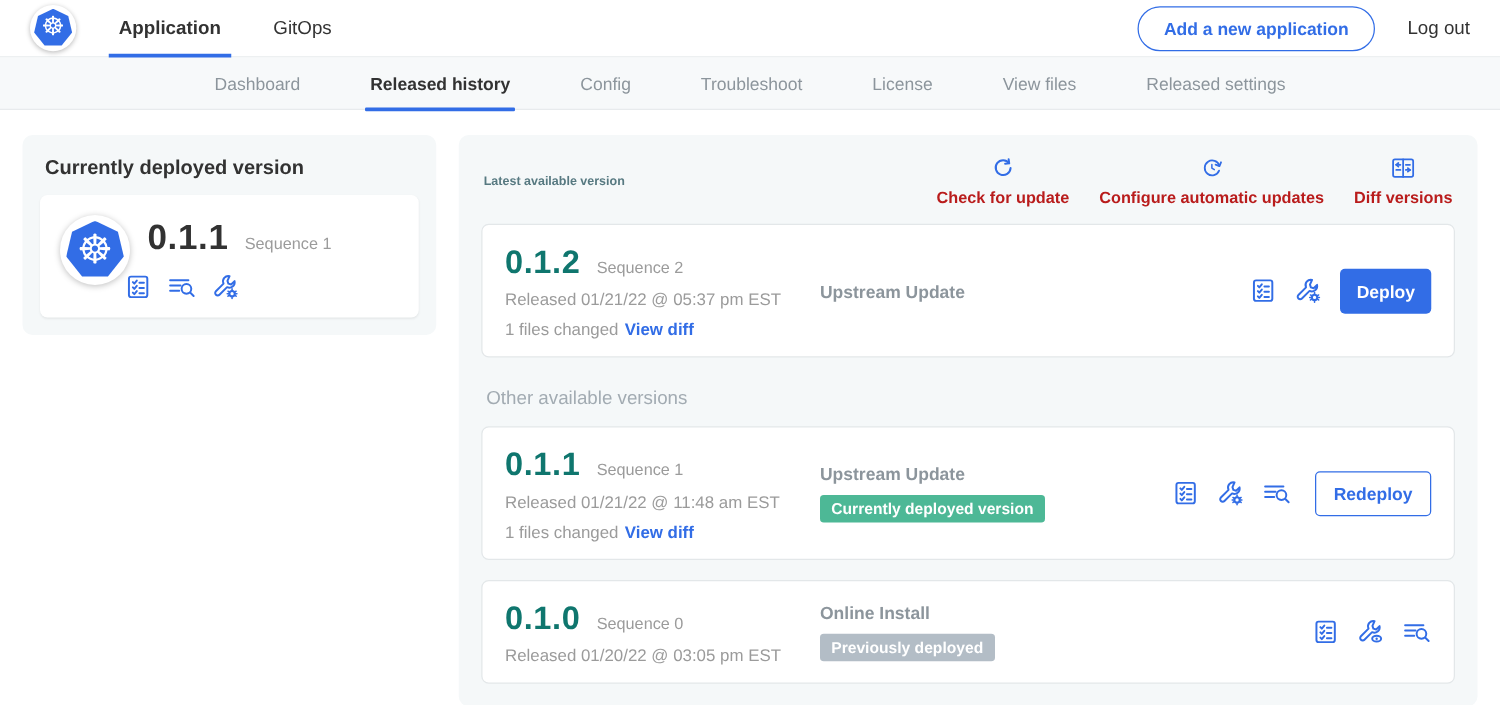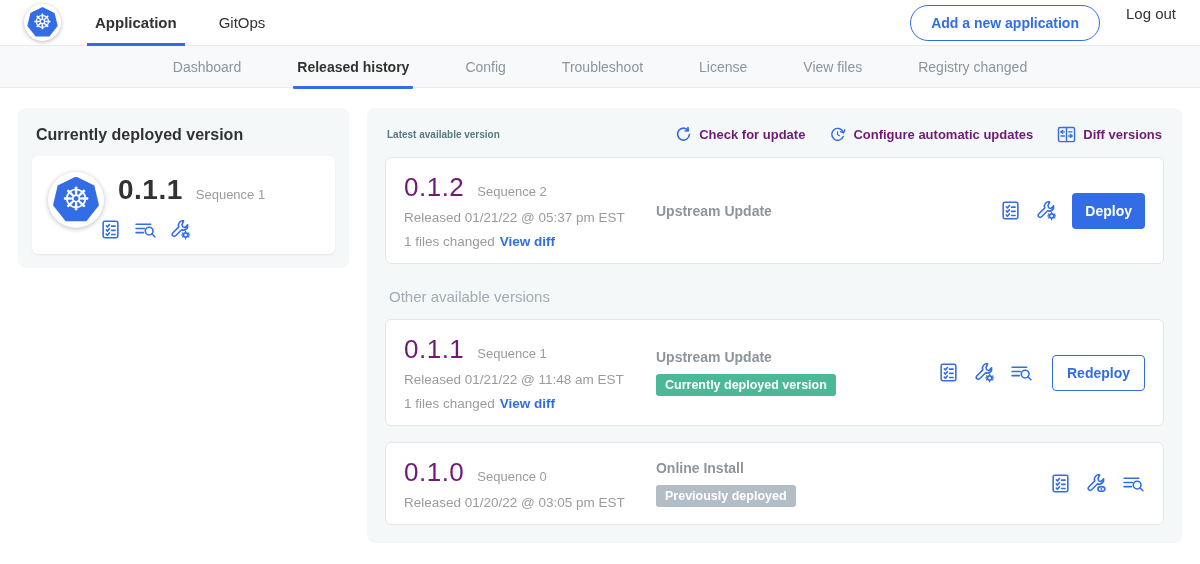--- a/index.html
+++ b/index.html
@@ -9,21 +9,21 @@
     font-family:"Liberation Sans", sans-serif;
     background:#ffffff; color:#323232;
   }
   
   .app-header { height:46px; display:flex; align-items:center; padding:0 24px; border-bottom:1px solid #e8ebed; background:#fff; }
   .logo-wrap { width:37px; height:37px; border-radius:50%; background:#fff; box-shadow:0 1px 4px rgba(0,0,0,.28); display:flex; align-items:center; justify-content:center; margin-right:34px; flex:0 0 auto; }
   .logo-hept { width:31px; height:31px; background:#326de6; clip-path:polygon(50% 0%, 89% 19%, 99% 61%, 72% 95%, 28% 95%, 1% 61%, 11% 19%); color:#fff; display:flex; align-items:center; justify-content:center; font-size:21px; line-height:1; padding-bottom:2px; }
   .header-tab { font-size:15px; color:#323232; margin-right:42px; height:44px; display:flex; align-items:center; position:relative; cursor:pointer; }
   .header-tab.active { font-weight:bold; }
   .header-tab.active::after { content:""; position:absolute; left:-8px; right:-8px; bottom:-1px; height:3px; background:#326de6; }
-  .header-right { margin-left:auto; display:flex; }
+  .header-right { margin-left:auto; display:flex; align-items:center; }
   .add-btn { border:1px solid #326de6; color:#326de6; background:#fff; font-family:inherit; font-weight:bold; font-size:14px; border-radius:18px; padding:9px 20px; cursor:pointer; }
   .logout { font-size:15px; color:#323232; margin-left:26px; cursor:pointer; }
   
   .subnav { height:42px; background:#f7f9fa; border-bottom:1px solid #e8ebed; display:flex; justify-content:center; gap:56px; }
   .subnav-tab { font-size:14px; color:#8c959c; height:42px; display:flex; align-items:center; position:relative; cursor:pointer; white-space:nowrap; }
   .subnav-tab.active { color:#323232; font-weight:bold; }
   .subnav-tab.active::after { content:""; position:absolute; left:-4px; right:-4px; bottom:-1px; height:3px; background:#326de6; border-radius:1px; }
   
   .main { display:flex; align-items:flex-start; gap:18px; padding:20px 18px; }
   .card-panel { background:#f5f8f9; border-radius:8px; }
@@ -37,24 +37,24 @@
   .ver-big { font-size:28px; font-weight:bold; color:#323232; letter-spacing:.5px; }
   .seq { font-size:13px; color:#9b9b9b; margin-left:13px; }
   .dep-date { font-size:14px; color:#c2c9cd; margin-top:9px; }
   .icon-row { display:flex; align-items:center; gap:13px; margin-top:13px; margin-left:-18px; }
   .blue-icon { color:#326de6; display:inline-flex; cursor:pointer; }
   
   .versions-panel { flex:1; padding:16px 18px 18px; }
   .panel-head { display:flex; align-items:center; margin:2px 2px 14px; }
   .panel-title { font-size:10px; font-weight:bold; color:#577981; }
   .panel-actions { margin-left:auto; display:flex; align-items:center; gap:24px; }
-  .action-link { display:flex; align-items:center; gap:7px; color:#701a75; font-size:13px; font-weight:bold; cursor:pointer; white-space:nowrap; }
+  .action-link { display:flex; align-items:center; gap:7px; color:#b91c1c; font-size:13px; font-weight:bold; cursor:pointer; white-space:nowrap;flex-direction:column; }
   .version-row { background:#fff; border:1px solid #e3e7e9; border-radius:6px; padding:14px 18px; display:flex; align-items:center; }
   .row-info { width:252px; flex:0 0 auto; }
-  .row-version { font-size:26px; font-weight:normal; color:#701a75; letter-spacing:.5px; }
+  .row-version { font-size:26px; font-weight:bold; color:#0f766e; letter-spacing:.5px; }
   .row-released { font-size:13.5px; color:#9b9b9b; margin-top:7px; }
   .row-files { font-size:13.5px; color:#9b9b9b; margin-top:9px; }
   .view-diff { color:#326de6; font-weight:bold; margin-left:5px; cursor:pointer; }
   .row-middle { width:282px; flex:0 0 auto; display:flex; flex-direction:column; gap:9px; }
   .row-source { font-size:14px; font-weight:bold; color:#8c959c; }
   .badge { display:inline-block; width:fit-content; font-size:12.5px; font-weight:bold; color:#fff; padding:4px 9px; border-radius:3px; }
   .badge.green { background:#4db896; }
   .badge.gray  { background:#b3bdc6; }
   .row-actions { margin-left:auto; display:flex; align-items:center; gap:15px; }
   .btn-primary { background:#326de6; color:#fff; border:none; font-family:inherit; font-size:14px; font-weight:bold; border-radius:4px; padding:10px 13px; cursor:pointer; margin-left:0; }
@@ -78,21 +78,21 @@
   </div>
 </div>
 
 <div class="subnav">
   <div class="subnav-tab">Dashboard</div>
   <div class="subnav-tab active">Released history</div>
   <div class="subnav-tab">Config</div>
   <div class="subnav-tab">Troubleshoot</div>
   <div class="subnav-tab">License</div>
   <div class="subnav-tab">View files</div>
-  <div class="subnav-tab">Registry changed</div>
+  <div class="subnav-tab">Released settings</div>
 </div>
 
 <div class="main">
 
   <div class="card-panel deployed-card">
     <div class="deployed-title">Currently deployed version</div>
     <div class="deployed-inner">
       <div class="k8s-badge">
         <div class="k8s-hept">☸</div>
       </div>

